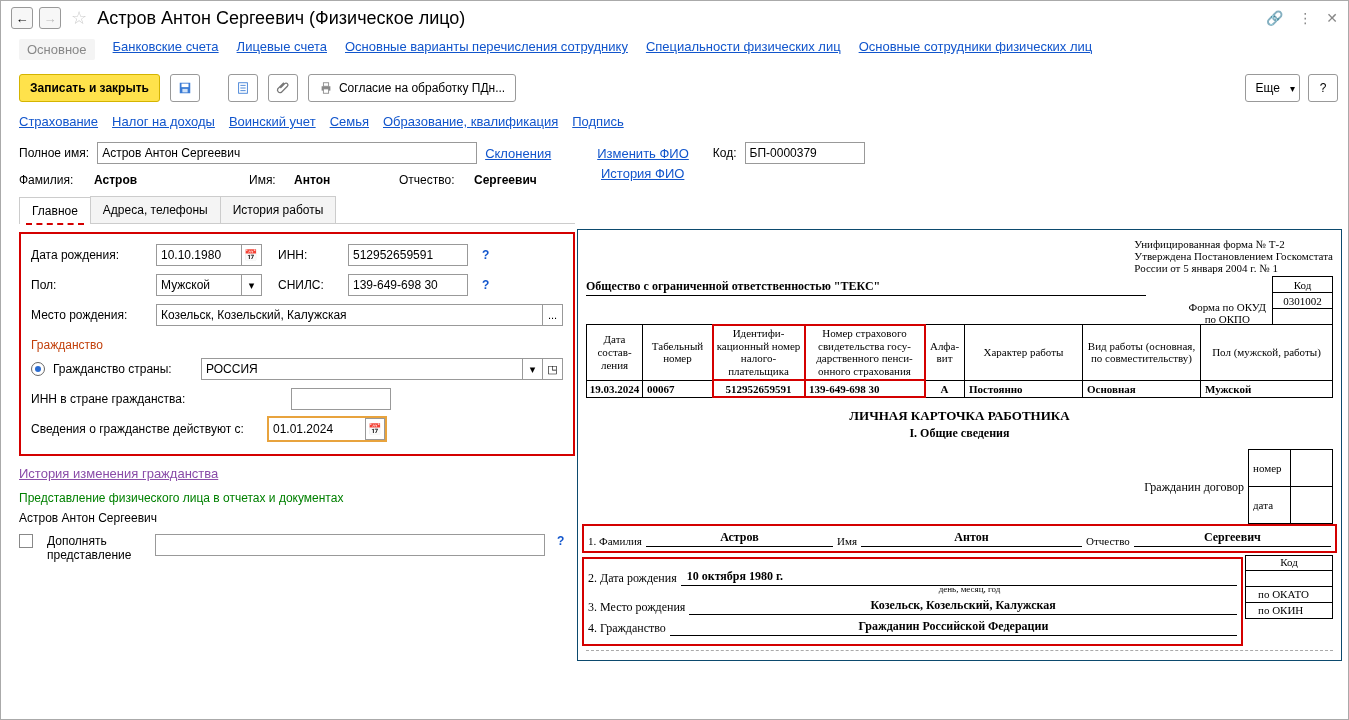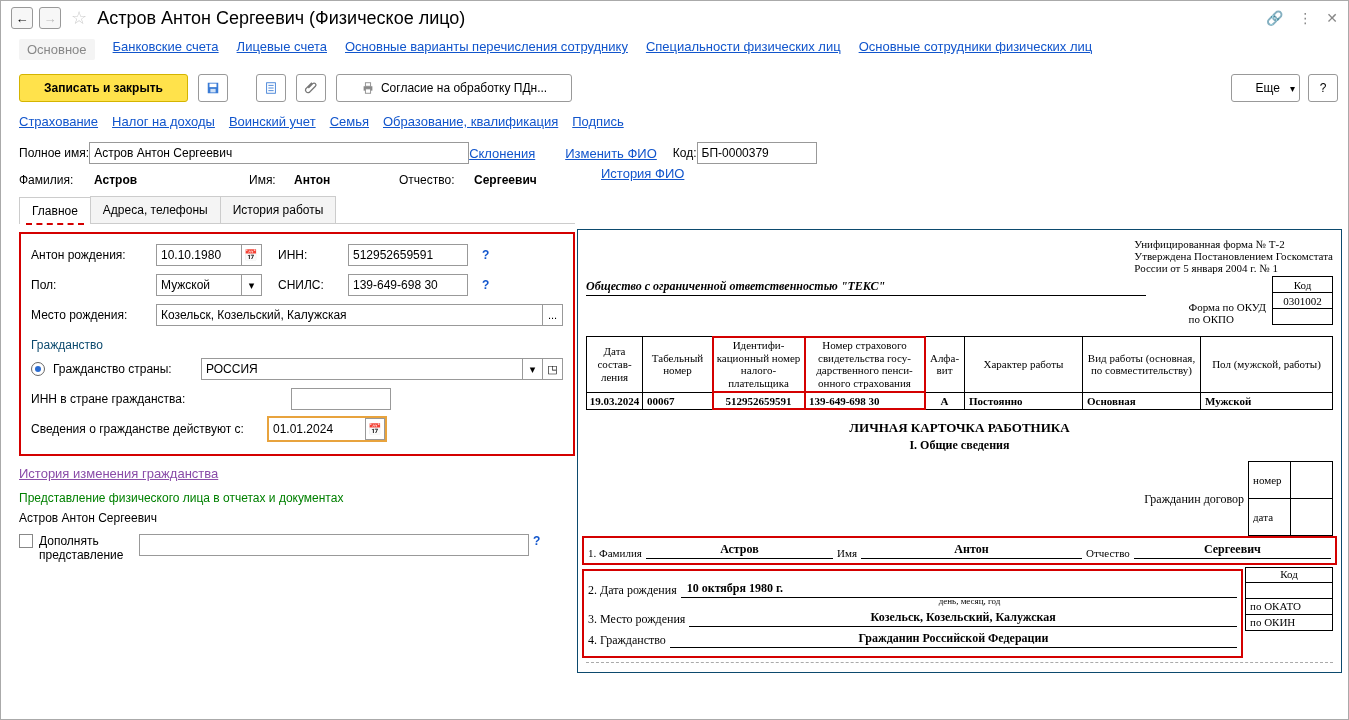--- a/index.html
+++ b/index.html
@@ -32,34 +32,34 @@
     display: flex; gap: 18px; padding: 6px 10px 10px 18px;
   }
   .navlink { color: #1155cc; text-decoration: underline; cursor: pointer; font-size: 13px; }
   .navlink.muted { color: #888; text-decoration: none; background: #f4f4f4; padding: 3px 8px; border-radius: 2px; }
 
   .toolbar {
     display: flex; align-items: center; gap: 10px; padding: 4px 10px 10px 18px;
   }
   .btn {
     border: 1px solid #999; background: #fff; height: 28px;
-    display: inline-flex; align-items: center; gap: 6px; padding: 0 24px;
+    display: inline-flex; align-items: center; gap: 6px; padding: 0 10px;
     border-radius: 3px; cursor: pointer; font-size: 12px;
   }
   .btn.yellow { background: #ffe24b; border-color: #d4b400; font-weight: bold; }
   .btn.sq { width: 30px; padding: 0; justify-content: center; }
   .btn.more { padding-right: 4px; }
   .btn .caret { font-size: 10px; margin-left: 4px; }
   .toolbar-right { margin-left: auto; display: flex; gap: 8px; }
 
   .sublinks {
     display: flex; gap: 14px; padding: 2px 10px 10px 18px;
   }
 
-  .row { display: flex; align-items: center; gap: 0; padding: 3px 25px 3px 18px; }
+  .row { display: flex; align-items: center; gap: 8px; padding: 3px 25px 3px 18px; }
   .lbl { white-space: nowrap; }
   input[type=text], .textbox, select {
     border: 1px solid #999; height: 22px; padding: 2px 4px; font-family: inherit; font-size: 12px;
     background: #fff;
   }
   .input-btn {
     border: 1px solid #999; border-left: none; height: 22px; width: 20px;
     display: inline-flex; align-items: center; justify-content: center; background: #fff; cursor: pointer;
     font-size: 11px;
   }
@@ -82,21 +82,21 @@
   }
 
   .panel {
     border: 2px solid #d40000; margin: 8px 0 8px 18px; width: 556px; padding: 10px 10px 14px 10px;
     position: relative;
   }
   .frow { display: flex; align-items: center; gap: 10px; margin-bottom: 8px; }
   .flabel { width: 115px; }
   .flabel2 { width: 60px; }
 
-  .green-head { color: #0c4a6e; padding: 4px 0 6px 0; }
+  .green-head { color: #c2410c; padding: 4px 0 6px 0; }
   .radio-row { display: flex; align-items: center; gap: 8px; margin-bottom: 8px; }
   .radio { width: 14px; height: 14px; border: 1px solid #666; border-radius: 50%; display: inline-flex; align-items: center; justify-content: center; background: #fff; }
   .radio.checked::after { content: ""; width: 6px; height: 6px; background: #2b6cd1; border-radius: 50%; }
 
   .hl-orange { outline: 2px solid #e8a33d; }
 
   .bottom-labels { padding: 2px 10px 2px 18px; }
   .green { color: #008000; }
   .check { width: 14px; height: 14px; border: 1px solid #888; display: inline-block; vertical-align: middle; margin-right: 6px; background: #fff; }
 
@@ -105,28 +105,28 @@
     position: absolute; top: 228px; left: 576px; width: 765px;
     background: #fff; border: 1px solid #0c4a6e; font-family: "Times New Roman", serif; font-size: 12px;
     padding: 8px 8px 0 8px;
   }
   .doc .dhead { display: flex; justify-content: flex-end; font-size: 11px; }
   .doc .dhead div { text-align: left; }
   .doc table { border-collapse: collapse; }
   .doc .okud-tbl th, .doc .okud-tbl td { border: 1px solid #000; }
 
   .doc .okud-wrap { display: flex; justify-content: flex-end; gap: 6px; align-items: flex-end; margin: 2px 0 6px 0; }
-  .doc .okud-wrap .labels { text-align: left; font-size: 11px; }
+  .doc .okud-wrap .labels { text-align: center; font-size: 11px; }
   .doc .okud-wrap td { padding: 0 4px; text-align: center; font-size: 11px; min-width: 60px; height: 16px; }
 
-  .doc .org-line { display: flex; align-items: center; gap: 6px; margin-top: 2px; font-style: italic; }
+  .doc .org-line { display: flex; align-items: center; gap: 6px; margin-top: 2px; }
   .doc .org-line .fill { flex: 1; border-bottom: 1px solid #000; font-weight: bold; padding-bottom: 1px; }
   .doc .org-caption { font-size: 9px; text-align: center; margin-top: -2px; margin-bottom: 6px; color: #000; }
 
-  .doc .main-tbl { width: 100%; margin-top: 16px; }
+  .doc .main-tbl { width: 100%; margin-top: 4px; }
   .doc .main-tbl th, .doc .main-tbl td {
     border: 1px solid #000; padding: 2px 2px; font-size: 11px; text-align: center; vertical-align: middle;
   }
   .doc .main-tbl th { font-weight: normal; line-height: 1.15; }
   .doc .main-tbl .hl, .doc .frow-hl { outline: 2px solid #d40000; outline-offset: -1px; }
 
   .doc .card-title { text-align: center; font-weight: bold; margin: 10px 0 2px 0; font-size: 13px; }
   .doc .card-sub { text-align: center; font-weight: bold; margin-bottom: 8px; font-size: 12px; }
 
   .doc .right-little {
@@ -135,21 +135,21 @@
   .doc .right-little td { border: 1px solid #000; font-size: 11px; padding: 12px 4px; height: 16px; min-width: 42px; }
   .doc .tr-dog { display: flex; justify-content: flex-end; clear: both; }
 
   .doc .fline {
     display: flex; align-items: flex-end; gap: 4px; margin-top: 2px;
     outline: 2px solid #d40000; outline-offset: 2px; padding: 2px 2px;
   }
   .doc .fseg { display: flex; align-items: flex-end; gap: 4px; flex: 1; }
   .doc .fseg .ul { flex: 1; border-bottom: 1px solid #000; text-align: center; font-weight: bold; padding: 0 4px 1px; }
   .doc .fseg .cap { font-size: 11px; }
-  .doc .kod-box { border: 1px solid #000; border-top: none; width: 88px; font-size: 11px; text-align: center; padding: 0 4px; height: 16px; }
+  .doc .kod-box { border: 1px solid #000; border-top: none; width: 88px; font-size: 11px; text-align: center; padding: 0 12px; height: 16px; }
   .doc .kod-head { border: 1px solid #000; width: 88px; font-size: 11px; text-align: center; height: 16px; }
 
   .doc .rows-block {
     outline: 2px solid #d40000; outline-offset: 2px; padding: 4px 2px 6px 2px; margin-top: 6px;
     clear: both;
   }
   .doc .drow { display: flex; align-items: flex-end; gap: 4px; margin-top: 4px; }
   .doc .drow .dl { white-space: nowrap; }
   .doc .drow .df { flex: 1; border-bottom: 1px solid #000; text-align: center; font-weight: bold; padding-bottom: 1px; }
   .doc .tiny { font-size: 9px; text-align: center; flex: 1; }
@@ -265,21 +265,21 @@
   </div>
 
   <div class="tabs">
     <div class="tab active">Главное</div>
     <div class="tab">Адреса, телефоны</div>
     <div class="tab">История работы</div>
   </div>
 
   <div class="panel">
     <div class="frow">
-      <div class="flabel">Антон рождения:</div>
+      <div class="flabel">Дата рождения:</div>
       <div class="field">
         <input type="text" style="width: 86px;" value="10.10.1980">
         <div class="input-btn">📅</div>
       </div>
       <div class="flabel2" style="margin-left:6px">ИНН:</div>
       <input type="text" style="width: 120px;" value="512952659591">
       <span class="q">?</span>
     </div>
     <div class="frow">
       <div class="flabel">Пол:</div>

